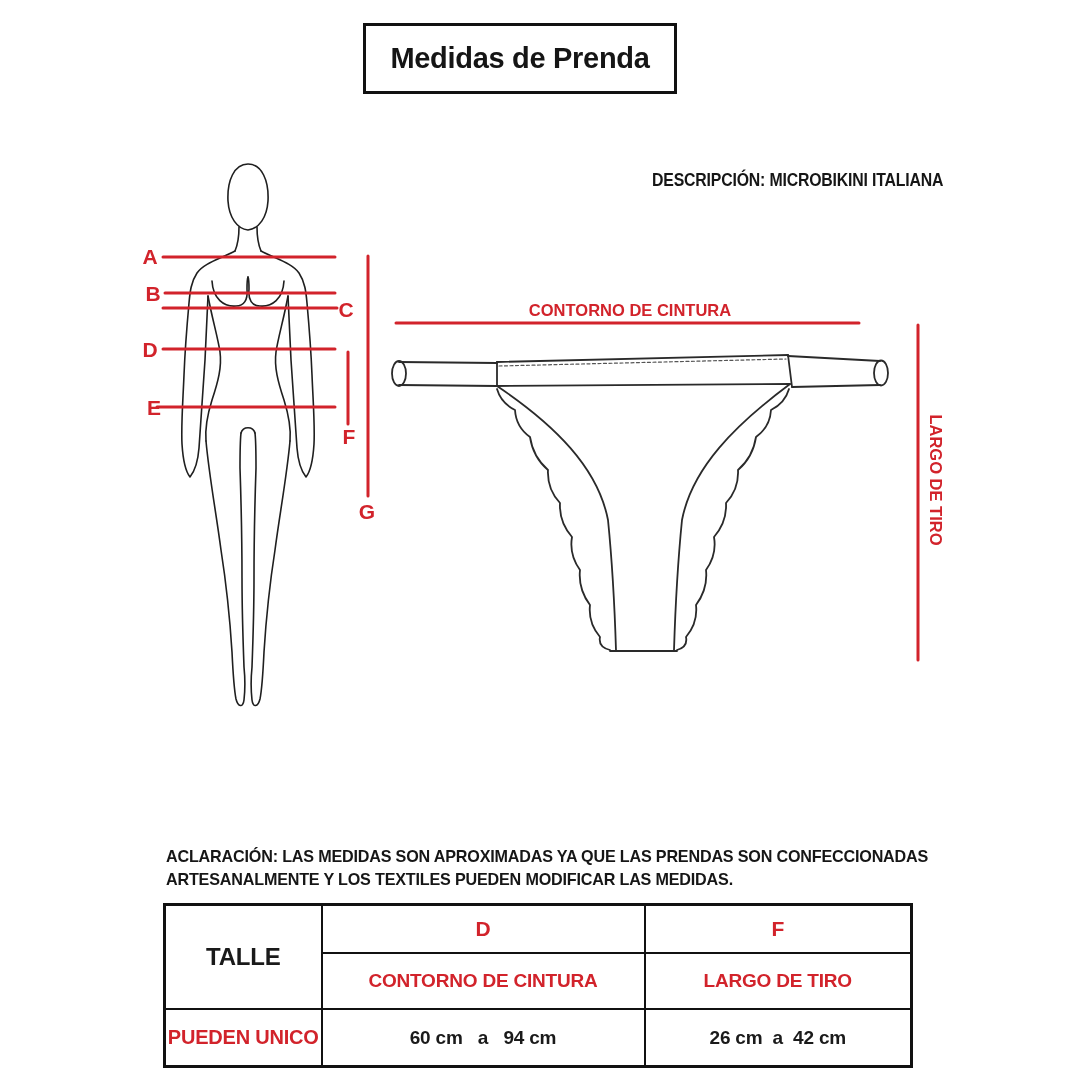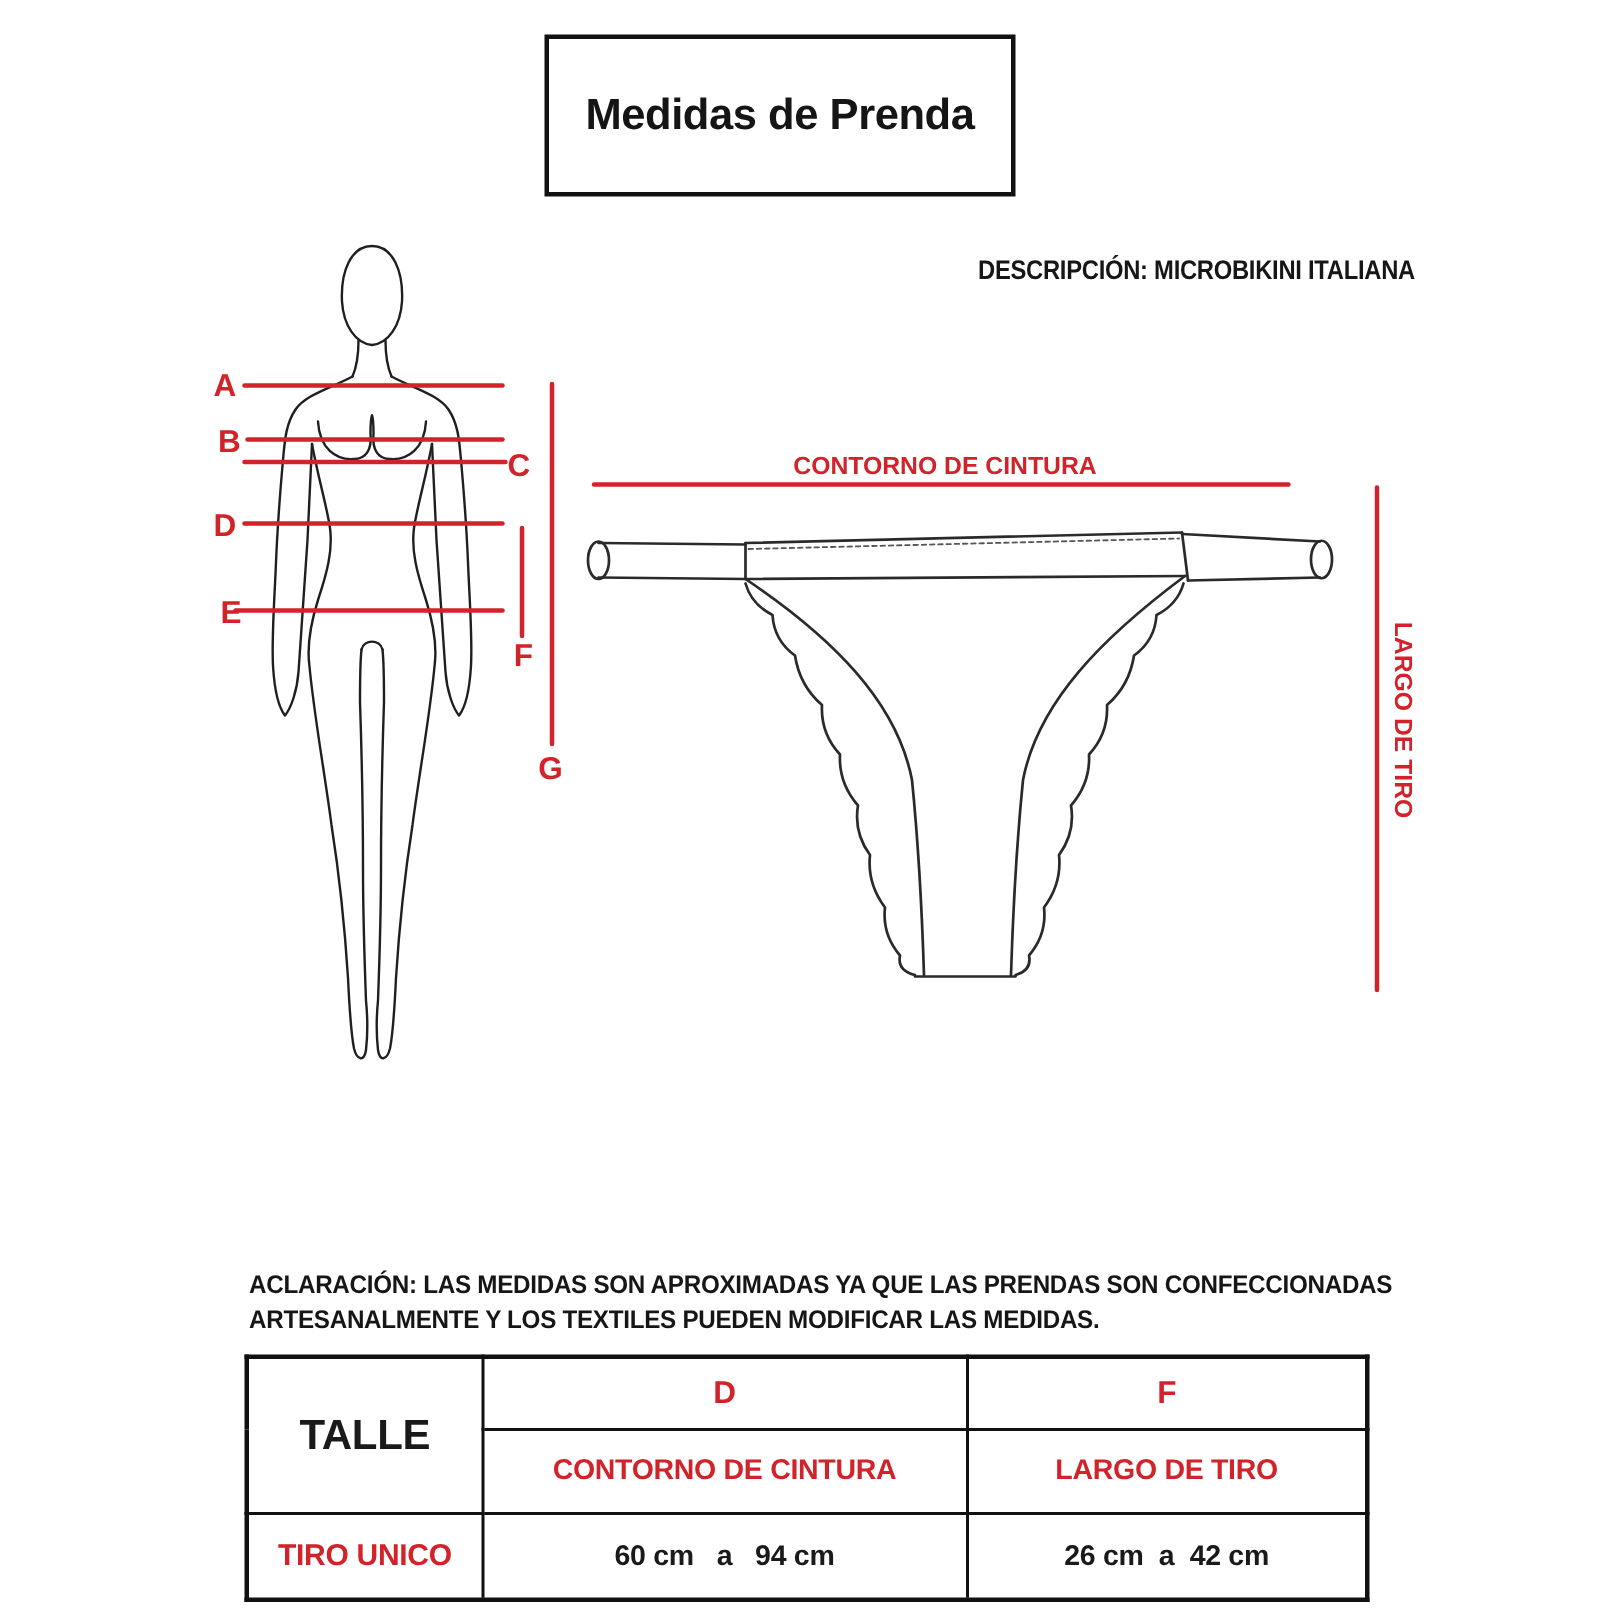--- a/index.html
+++ b/index.html
@@ -3,21 +3,21 @@
 <meta charset="utf-8">
 <style>
   html,body { margin:0; padding:0; background:#ffffff; }
   .canvas {
     position:relative; width:1080px; height:1080px; background:#ffffff;
     font-family:"Liberation Sans", sans-serif; overflow:hidden;
   }
   .diagram-svg { position:absolute; left:0; top:0; }
 
   .title-box {
-    position:absolute; left:363px; top:23px; width:314px; height:108px;
+    position:absolute; left:363px; top:23px; width:314px; height:71px;
     border:3px solid #111; box-sizing:border-box;
     display:flex; align-items:center; justify-content:center; background:#fff;
   }
   .title-box span { font-size:29px; font-weight:bold; color:#151515; letter-spacing:-0.3px; }
 
   .description {
     position:absolute; left:652px; top:170px;
     font-size:18px; font-weight:bold; color:#161616; white-space:nowrap;
     transform:scaleX(0.88); transform-origin:left top; letter-spacing:-0.2px;
   }
@@ -33,21 +33,21 @@
     position:absolute; left:163px; top:903px;
     border-collapse:collapse; table-layout:fixed; background:#fff;
     border:3px solid #111;
   }
   table.size-table td {
     border:2px solid #111; text-align:center; vertical-align:middle;
     padding:0; letter-spacing:-0.2px;
   }
   .c-w1 { width:157px; } .c-w2 { width:323px; } .c-w3 { width:267px; }
   .r1 td { height:46px; } .r2 td { height:54px; } .r3 td { height:55px; }
-  .c-sizehdr  { font-size:28px; font-weight:bold; color:#1a1a1a; }
+  .c-sizehdr  { font-size:24px; font-weight:bold; color:#1a1a1a; }
   .c-letter   { font-size:21px; font-weight:bold; color:#d2232b; }
   .c-sub      { font-size:19px; font-weight:bold; color:#d2232b; }
   .c-rowlabel { font-size:20px; font-weight:bold; color:#d2232b; }
   .c-val      { font-size:19px; font-weight:bold; color:#1a1a1a; white-space:pre;margin-left:29px; }
 </style>
 </head>
 <body>
 
 <div class="canvas">
 
@@ -135,20 +135,20 @@
         <tr class="r1">
       <td class="c-sizehdr" rowspan="2">TALLE</td>
       <td class="c-letter">D</td>
       <td class="c-letter">F</td>
     </tr>
     <tr class="r2">
       <td class="c-sub">CONTORNO DE CINTURA</td>
       <td class="c-sub">LARGO DE TIRO</td>
     </tr>
     <tr class="r3">
-      <td class="c-rowlabel">TIRO UNICO</td>
+      <td class="c-rowlabel">PUEDEN UNICO</td>
       <td class="c-val">60 cm   a   94 cm</td>
       <td class="c-val">26 cm  a  42 cm</td>
     </tr>
   </tbody>
     </table>
 
 </div>
 
 </body></html>

